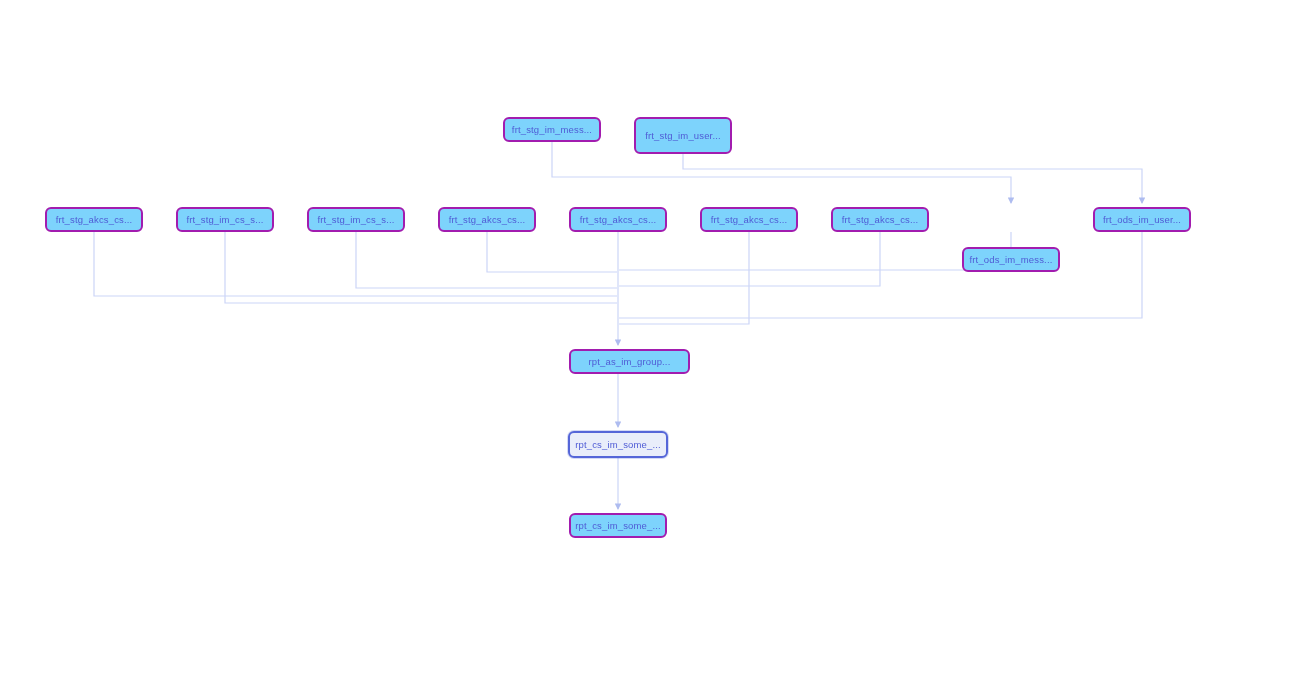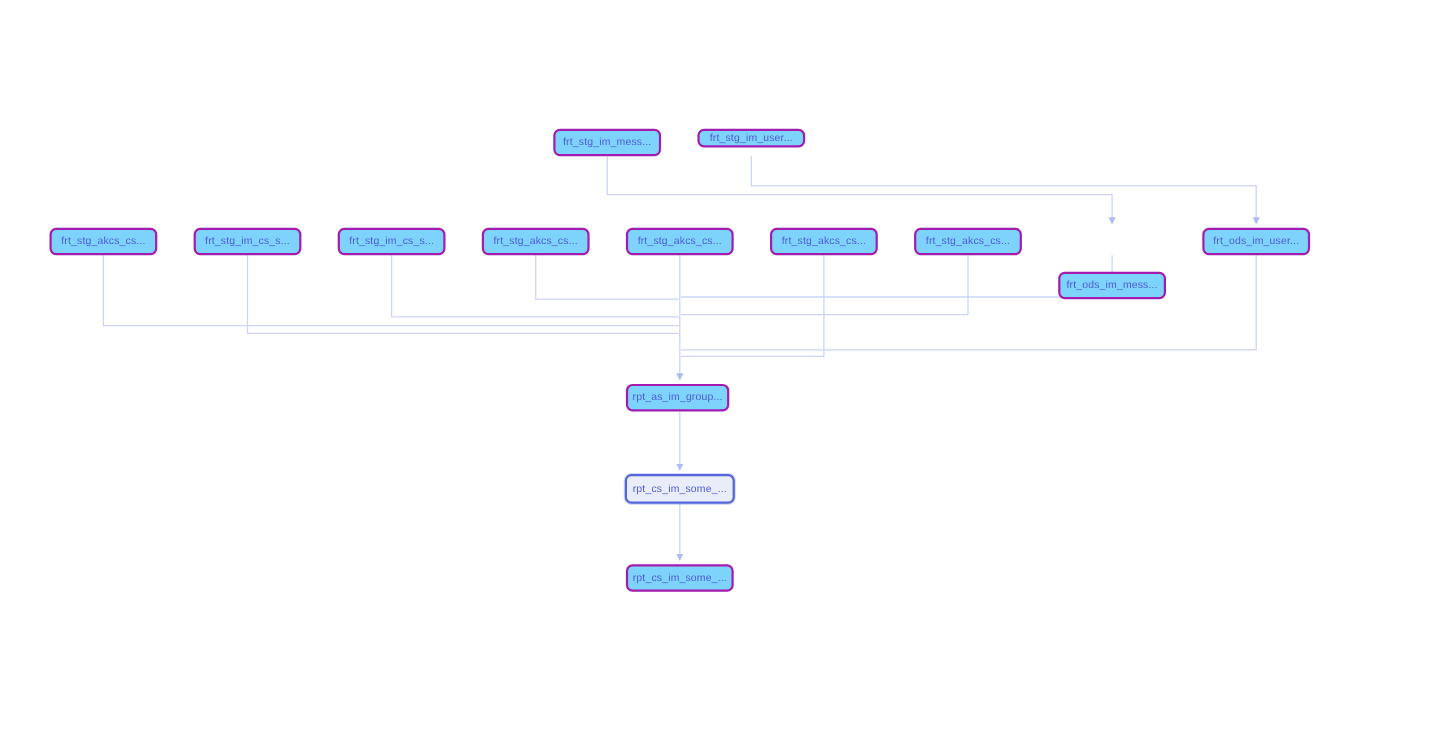--- a/index.html
+++ b/index.html
@@ -66,21 +66,21 @@
 
       <path d="M 618 374 L 618 427" marker-end="url(#arrow)"></path>
       <path d="M 618 458 L 618 509" marker-end="url(#arrow)"></path>
     </g>
   </svg>
 
   <div class="node" style="left:503px;top:117px;width:98px;height:25px;">
     <span class="node-label">frt_stg_im_mess...</span>
   </div>
 
-  <div class="node" style="left:634px;top:117px;width:98px;height:17px;">
+  <div class="node" style="left:634px;top:117px;width:98px;height:37px;">
     <span class="node-label">frt_stg_im_user...</span>
   </div>
 
   <div class="node" style="left:45px;top:207px;width:98px;height:25px;">
     <span class="node-label">frt_stg_akcs_cs...</span>
   </div>
 
   <div class="node" style="left:176px;top:207px;width:98px;height:25px;">
     <span class="node-label">frt_stg_im_cs_s...</span>
   </div>
@@ -106,21 +106,21 @@
   </div>
 
   <div class="node" style="left:962px;top:207px;width:98px;height:25px;margin-top:40px;">
     <span class="node-label">frt_ods_im_mess...</span>
   </div>
 
   <div class="node" style="left:1093px;top:207px;width:98px;height:25px;">
     <span class="node-label">frt_ods_im_user...</span>
   </div>
 
-  <div class="node" style="left:569px;top:349px;width:94px;height:25px;text-align:right;">
+  <div class="node" style="left:569px;top:349px;width:121px;height:25px;text-align:right;">
     <span class="node-label">rpt_as_im_group...</span>
   </div>
 
   <div class="node selected" style="left:568px;top:431px;width:100px;height:27px;">
     <span class="node-label">rpt_cs_im_some_...</span>
   </div>
 
   <div class="node" style="left:569px;top:513px;width:98px;height:25px;">
     <span class="node-label">rpt_cs_im_some_...</span>
   </div>

